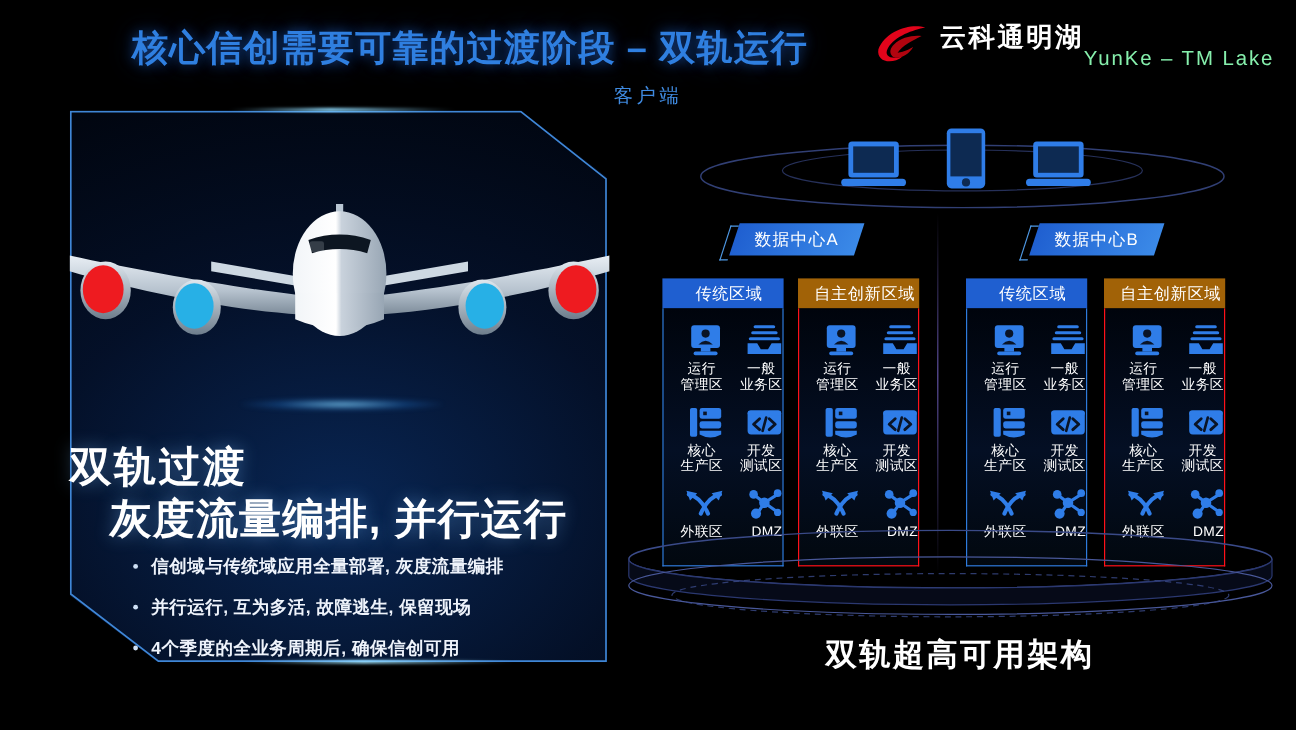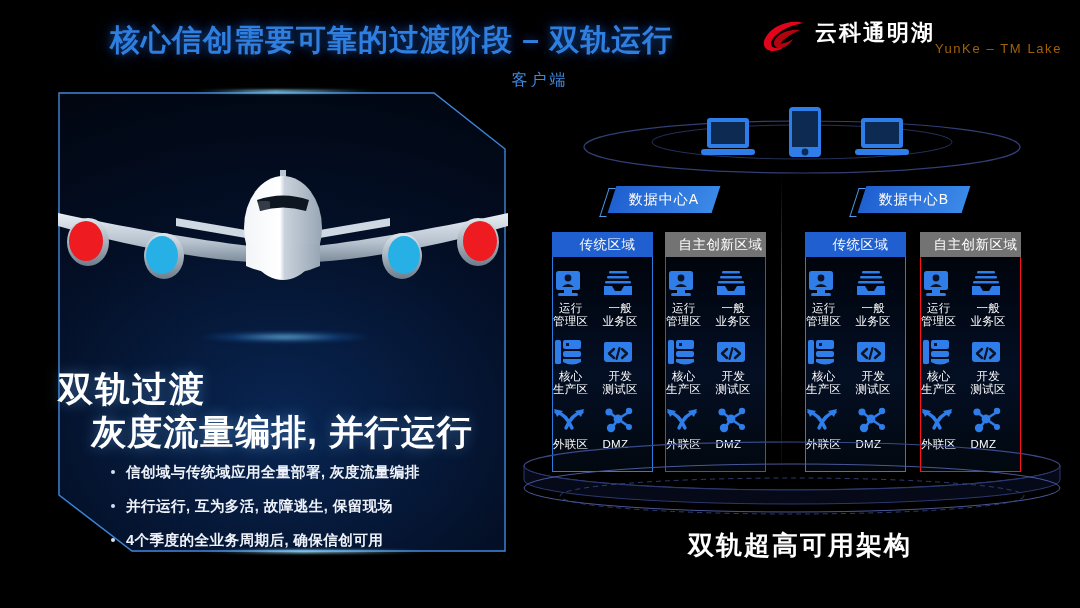--- a/index.html
+++ b/index.html
@@ -11,21 +11,21 @@
     position:absolute;left:110px;top:20px;
     font-size:30px;font-weight:700;letter-spacing:1px;
     color:#2f7fe0;
     text-shadow:0 0 10px rgba(40,110,220,.55),0 0 22px rgba(30,90,200,.35);
     white-space:nowrap;
   }
   #logo{position:absolute;right:18px;top:18px;display:flex;align-items:center;gap:9px;}
   #logo .mark{position:relative;width:44px;height:40px;flex:0 0 auto;}
   #logo .lt{display:flex;flex-direction:row;line-height:1;}
   #logo .cn{font-size:22px;font-weight:700;color:#fff;letter-spacing:2px;}
-  #logo .en{font-size:13px;color:#a16207;letter-spacing:1.6px;margin-top:20px;}
+  #logo .en{font-size:17px;color:#86efac;letter-spacing:1.6px;margin-top:20px;}
 
   
   #leftpanel{
     position:absolute;left:58px;top:92px;width:448px;height:460px;
     background:
       radial-gradient(120% 90% at 50% 72%, rgba(10,42,92,.85) 0%, rgba(4,16,40,.9) 48%, rgba(0,3,10,1) 100%),
       linear-gradient(180deg,#01060f 0%,#02102a 45%,#010a18 100%);
     clip-path:polygon(0 0, 376px 0, 448px 56px, 448px 460px, 74px 460px, 0 404px);
   }
   #panelborder{
@@ -67,24 +67,24 @@
   }
   .dcbadge .tx{transform:skewX(18deg);}
   .dcbadge:after{content:"";position:absolute;left:-7px;top:2px;width:6px;height:27px;border:1px solid #4f9ae6;border-right:none;}
 
   .zonecol{position:absolute;width:101px;top:232px;}
   .zonehead{height:25px;display:flex;align-items:center;justify-content:center;font-size:13.5px;letter-spacing:.5px;color:#fff;padding-left:10px;}
   .zonebody{height:215px;position:relative;padding-top:10px;box-sizing:border-box;
     background:linear-gradient(180deg,#00040c 0%,#040f24 55%,#02080f 100%);}
   .zonecol.blue .zonehead{background:#1f5fd0;}
   .zonecol.blue .zonebody{border:1.6px solid #2e7bdc;border-top:none;}
-  .zonecol.red .zonehead{background:#737373;}
+  .zonecol.red .zonehead{background:#a16207;}
   .zonecol.red .zonebody{border:1.6px solid #ff1119;border-top:none;}
   .zgrid{display:grid;grid-template-columns:1fr 1fr;grid-template-rows:1fr 1fr 1fr;height:100%;}
-  .zcell{display:flex;flex-direction:column;align-items:flex-start;justify-content:flex-start;padding-top:2px;}
+  .zcell{display:flex;flex-direction:column;align-items:flex-end;justify-content:flex-start;padding-top:2px;}
   .zcell .ic{height:30px;display:flex;align-items:center;justify-content:center;}
   .zcell .lb{font-size:11.5px;color:#fff;line-height:1.15;text-align:center;margin-top:3px;white-space:pre-line;letter-spacing:.3px;}
 
   #dcdivider{position:absolute;left:781px;top:178px;width:1px;height:300px;
     background:linear-gradient(180deg,rgba(90,70,190,0) 0%,rgba(130,110,220,.75) 45%,rgba(90,70,190,0) 100%);}
 
   #base{position:absolute;left:520px;top:438px;width:545px;height:92px;}
 
   #cap-cn{position:absolute;left:520px;top:528px;width:560px;text-align:center;
     font-size:26px;font-weight:700;color:#fff;letter-spacing:2px;}

